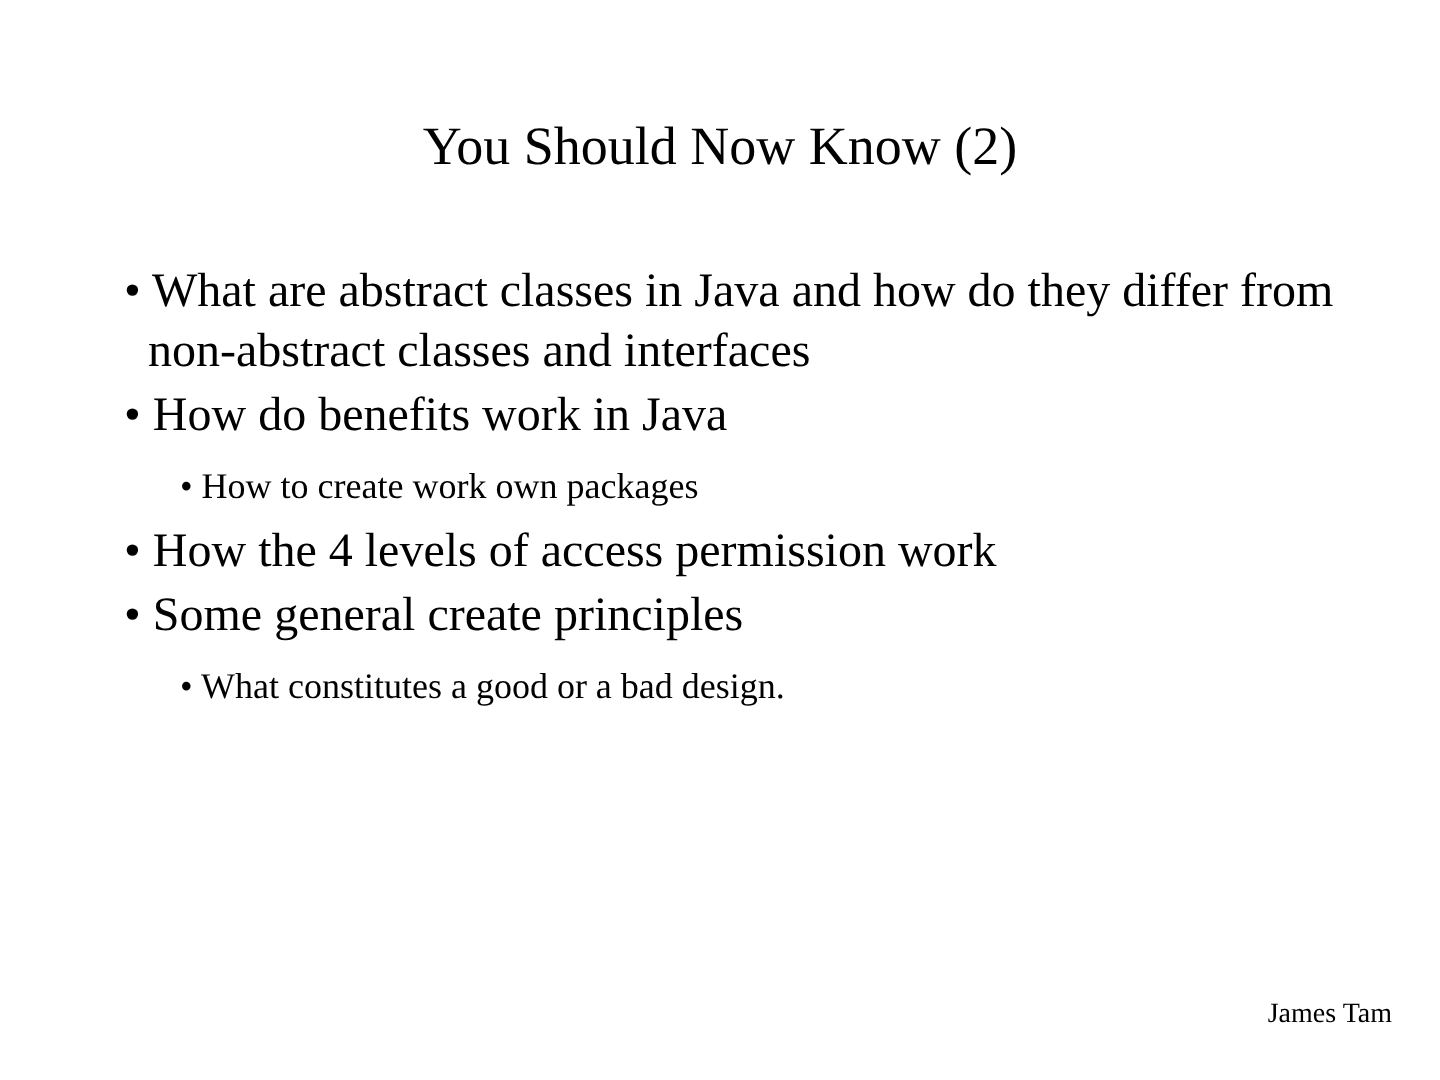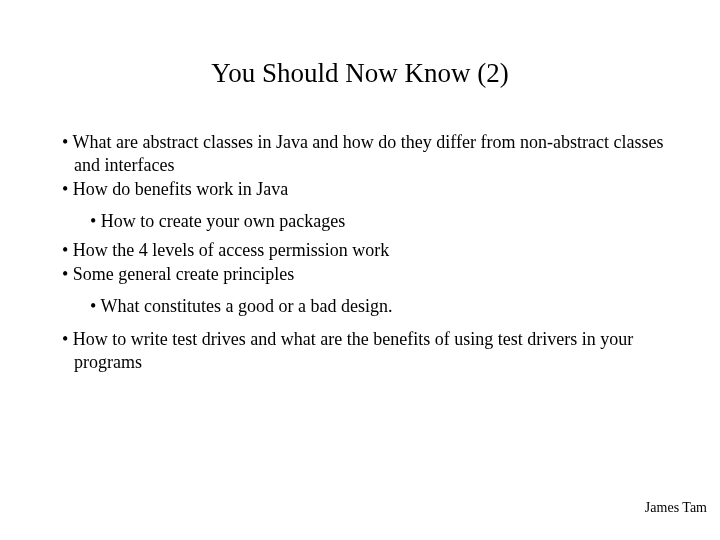--- a/index.html
+++ b/index.html
@@ -21,67 +21,66 @@
     font-size: 27px;
     font-weight: 400;
     padding-top: 58px;
     padding-bottom: 42px;
   }
   .content {
     padding-left: 62px;
     padding-right: 50px;
   }
   .lvl1 {
-    font-size: 18px;
+    font-size: 24px;
     line-height: 1.25;
     text-indent: -12px;
     padding-left: 12px;
     margin-bottom: 2px;
   }
   .lvl2-group {
     padding-left: 28px;
     padding-top: 6px;
     padding-bottom: 6px;
   }
   .lvl2 {
     font-size: 18px;
     line-height: 1.35;
     text-indent: -10px;
     padding-left: 10px;
   }
   .gap-sm { margin-top: 4px; }
   .footer {
     position: absolute;
-    right: 13px;
+    right: 24px;
     bottom: 16px;
     font-size: 14px;
   }
 </style>
 </head>
 <body>
 
 <div class="slide">
 
   <div class="title">You Should Now Know (2)</div>
 
   <div class="content">
 
     <div class="lvl1">• What are abstract classes in Java and how do they differ from non-abstract classes and interfaces</div>
     <div class="lvl1">• How do benefits work in Java</div>
 
     <div class="lvl2-group">
-      <div class="lvl2">• How to create your own packages</div>
+      <div class="lvl2">• How to create work own packages</div>
     </div>
 
     <div class="lvl1">• How the 4 levels of access permission work</div>
     <div class="lvl1">• Some general create principles</div>
 
     <div class="lvl2-group">
       <div class="lvl2">• What constitutes a good or a bad design.</div>
     </div>
 
-    <div class="lvl1 gap-sm">• How to write test drives and what are the benefits of using test drivers in your programs</div>
 
   </div>
 
   <div class="footer">James Tam</div>
 
 </div>
 
 </body></html>

